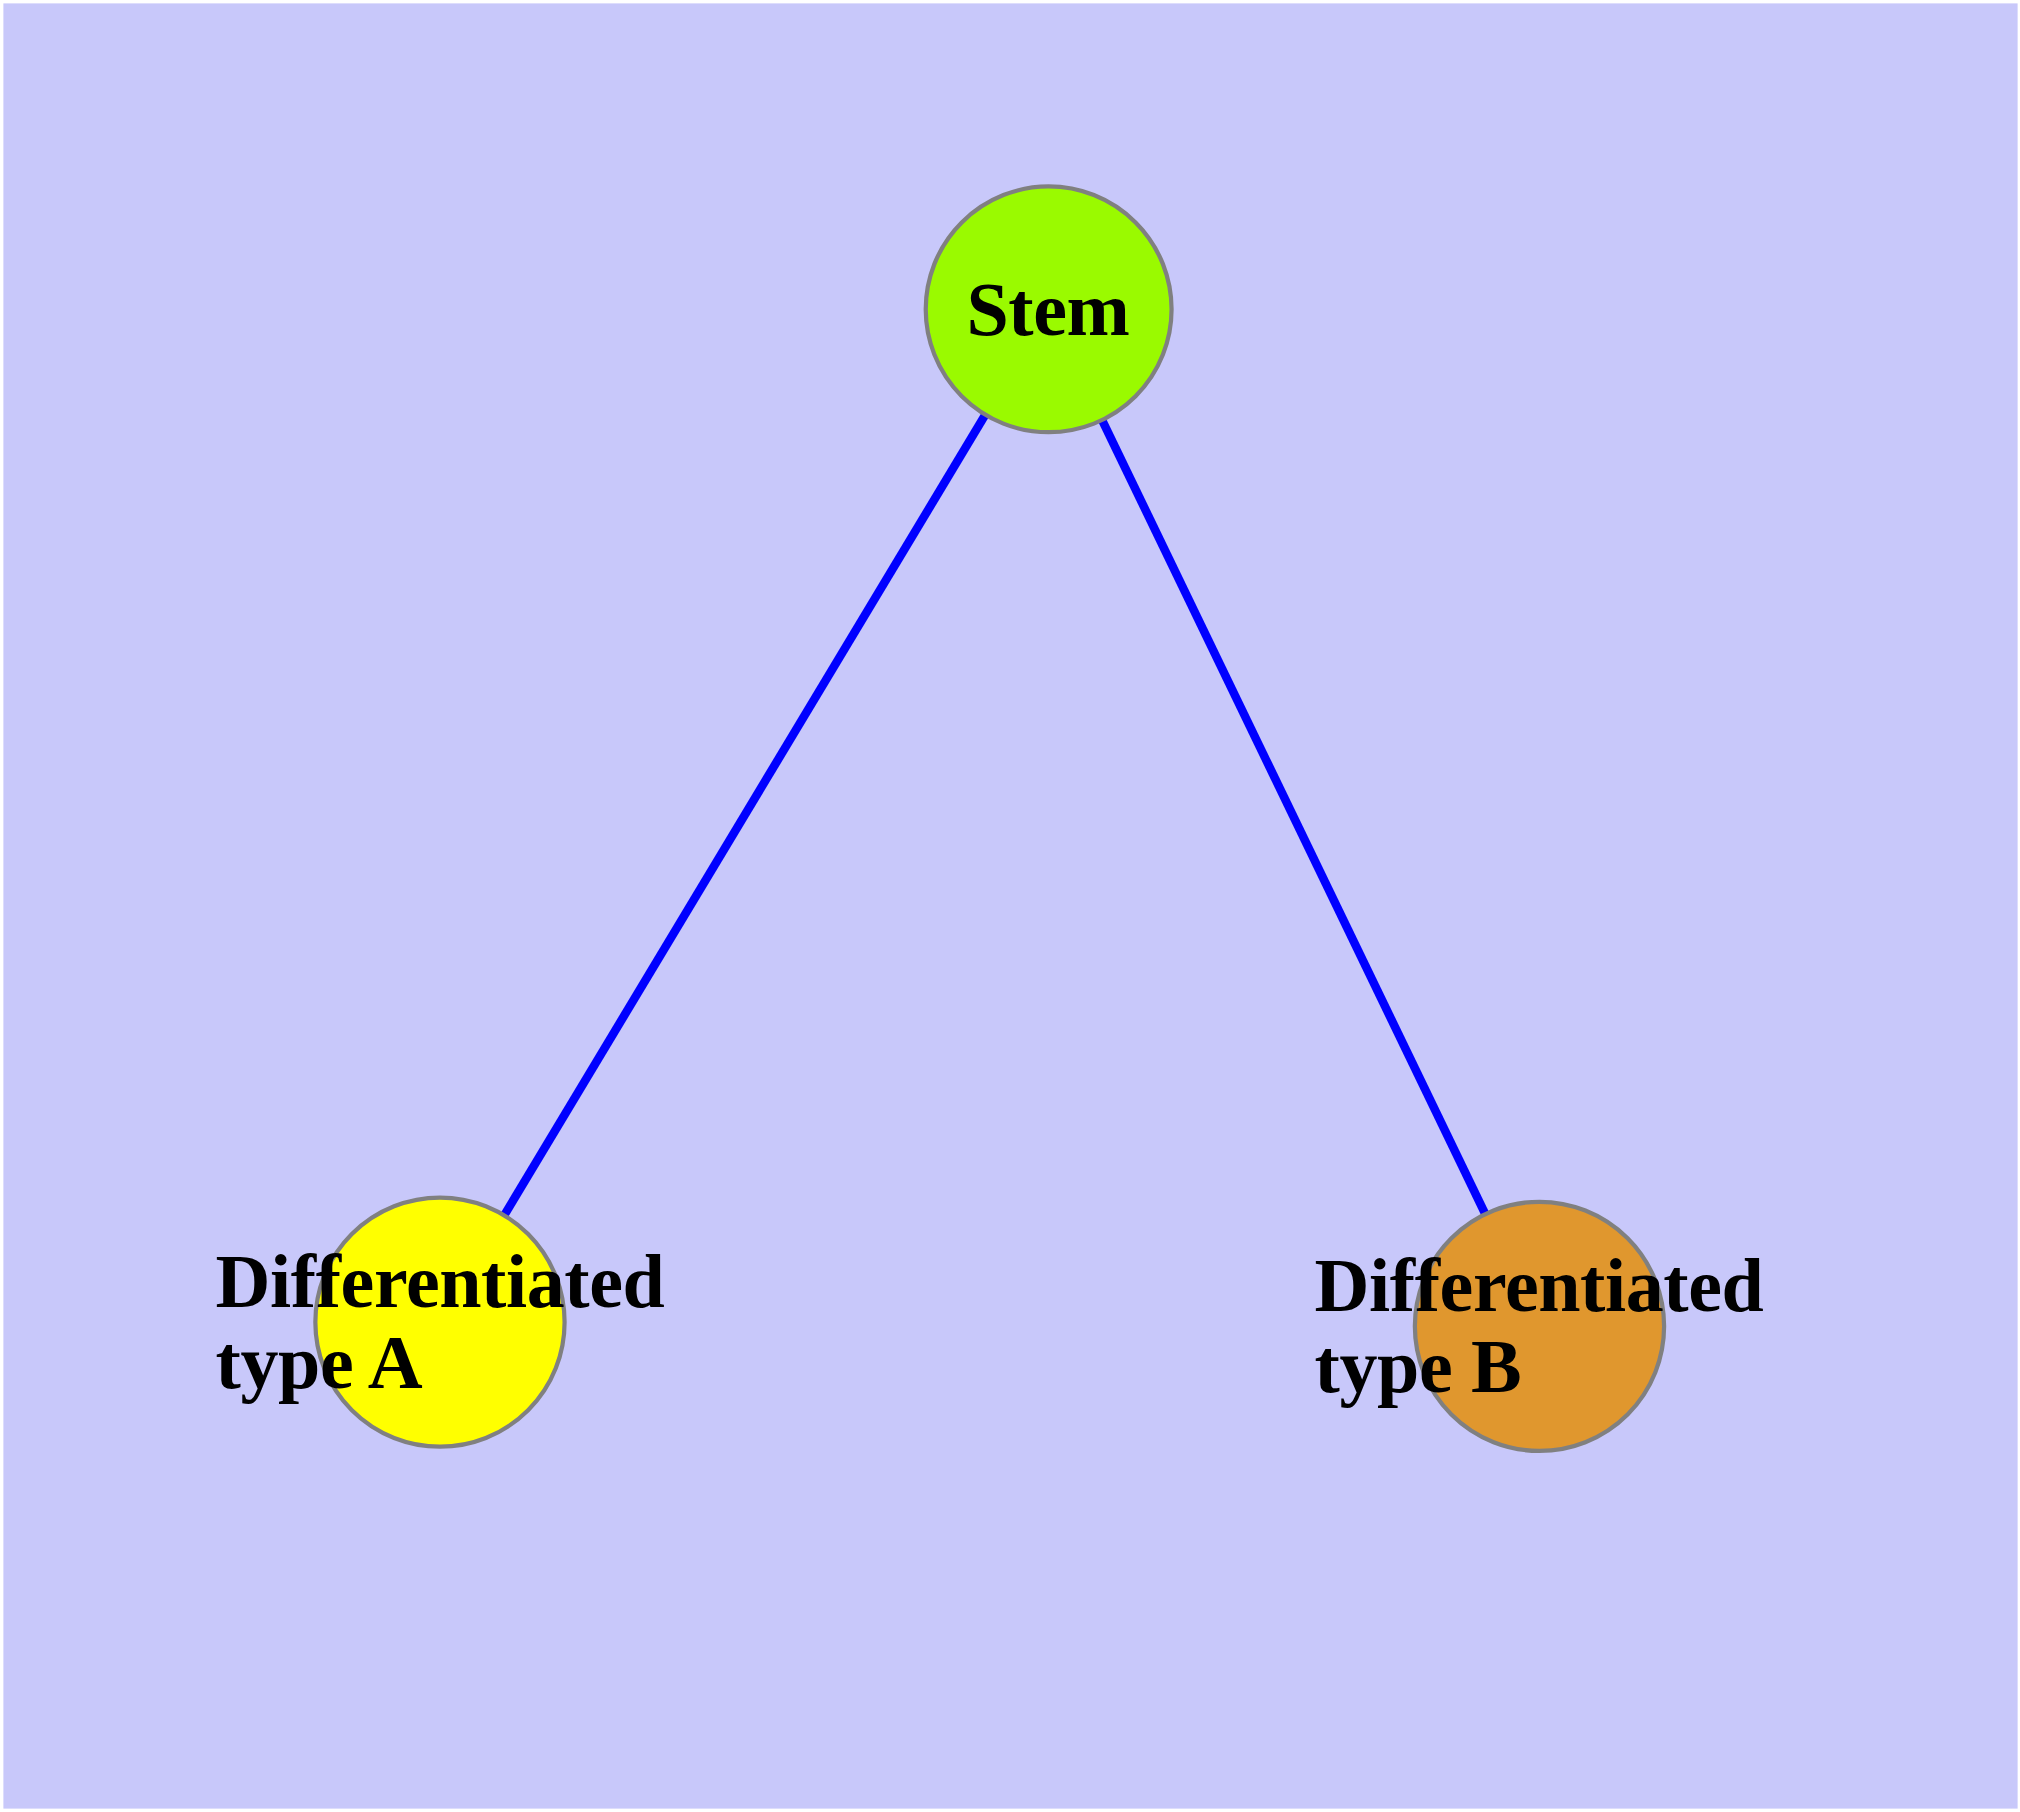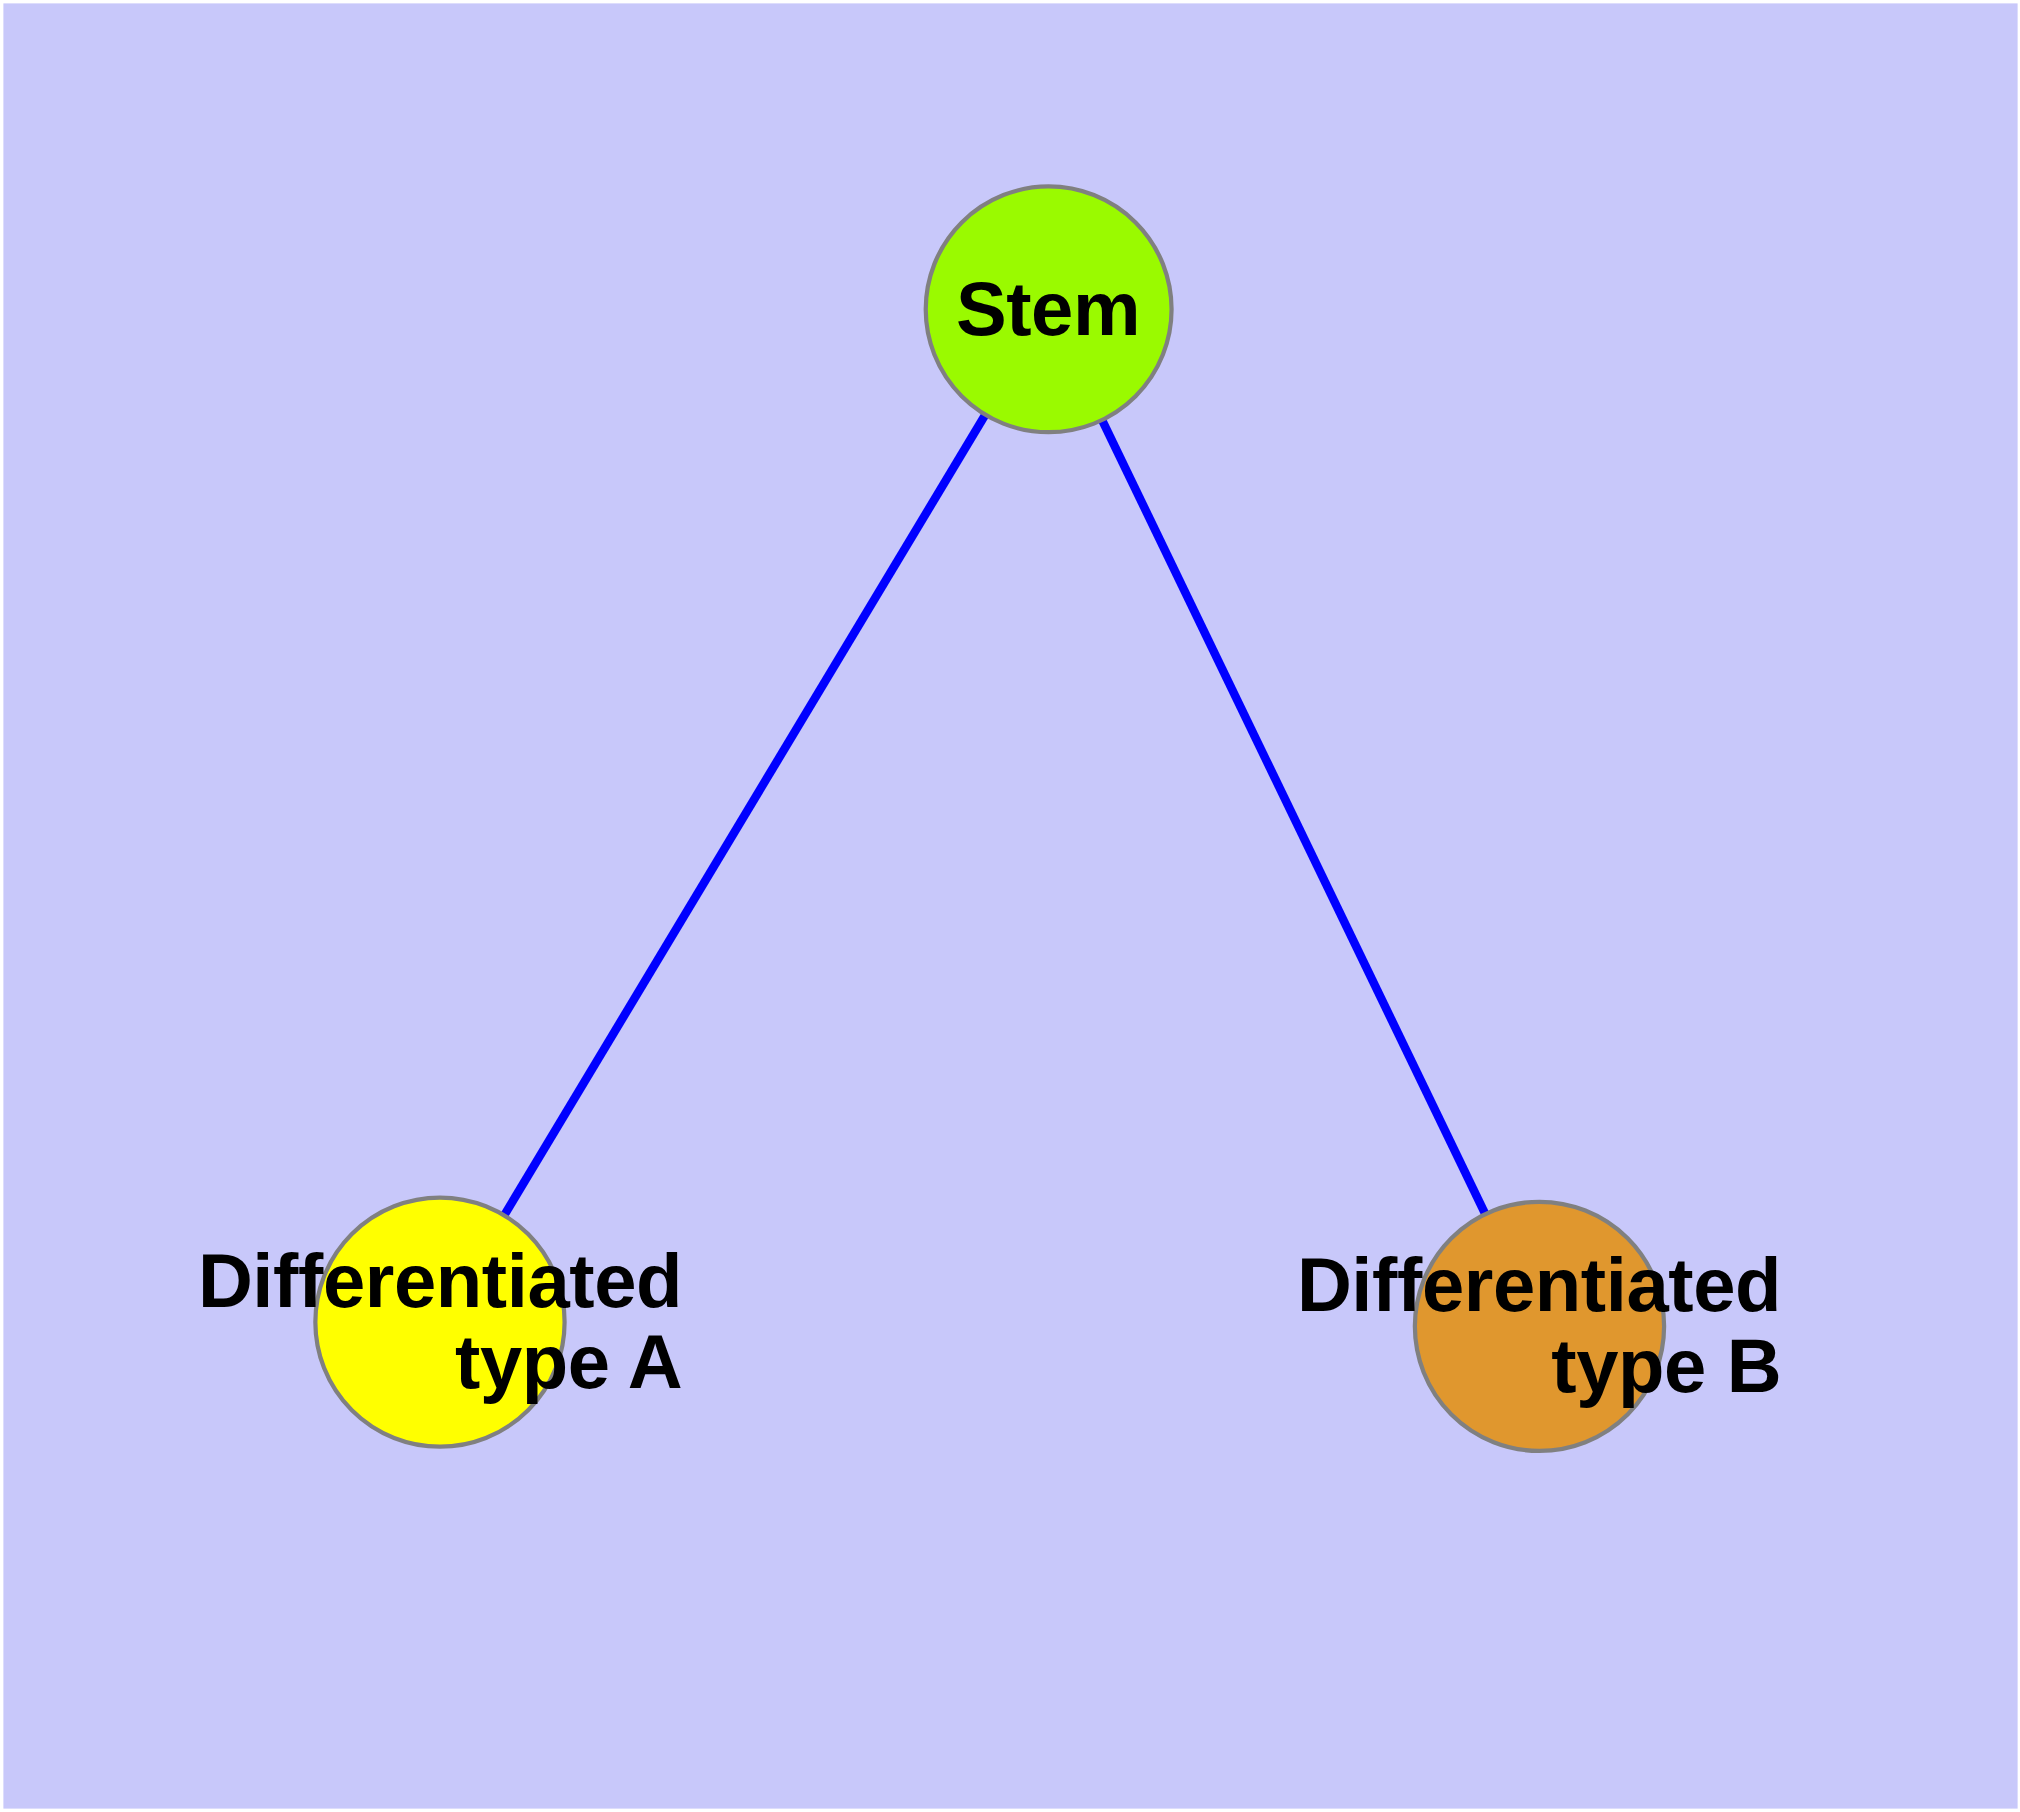--- a/index.html
+++ b/index.html
@@ -25,25 +25,25 @@
     position: absolute;
     top: 0;
     left: 0;
     width: 2021px;
     height: 1812px;
     display: block;
   }
   .node-label {
     position: absolute;
     color: #000000;
-    font-family: Liberation Sans, sans-serif;
+    font-family: Liberation Serif, serif;
     font-weight: bold;
     font-size: 76px;
     line-height: 1.06;
-    text-align: right;
+    text-align: left;
     white-space: pre;
     transform: translate(-50%, -50%);
     pointer-events: none;
     letter-spacing: -0.4px;
   }
 </style>
 </head>
 <body>
 
 <div id="graph-canvas" style="width: 2021px; height: 1812px; background: rgb(255, 255, 255);">

